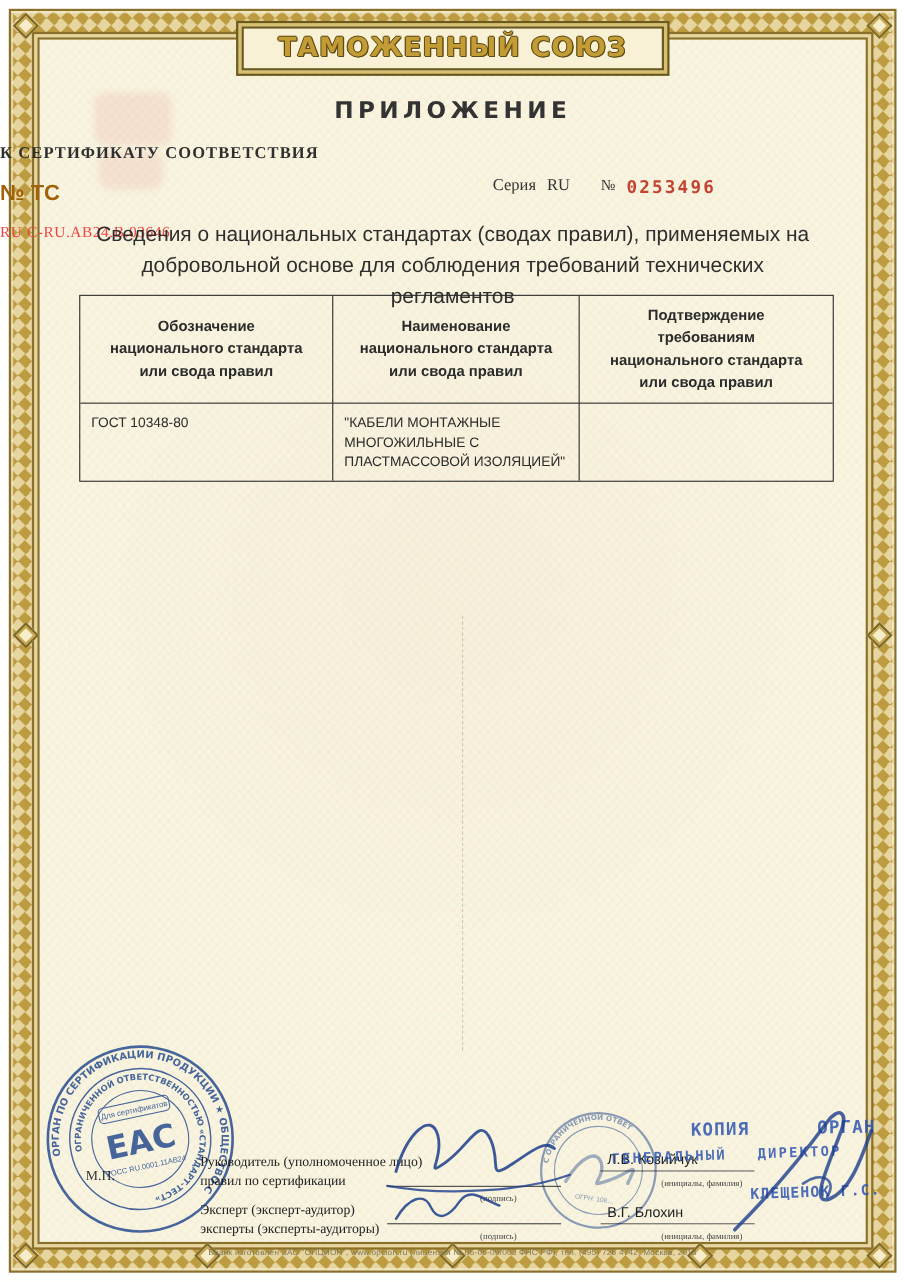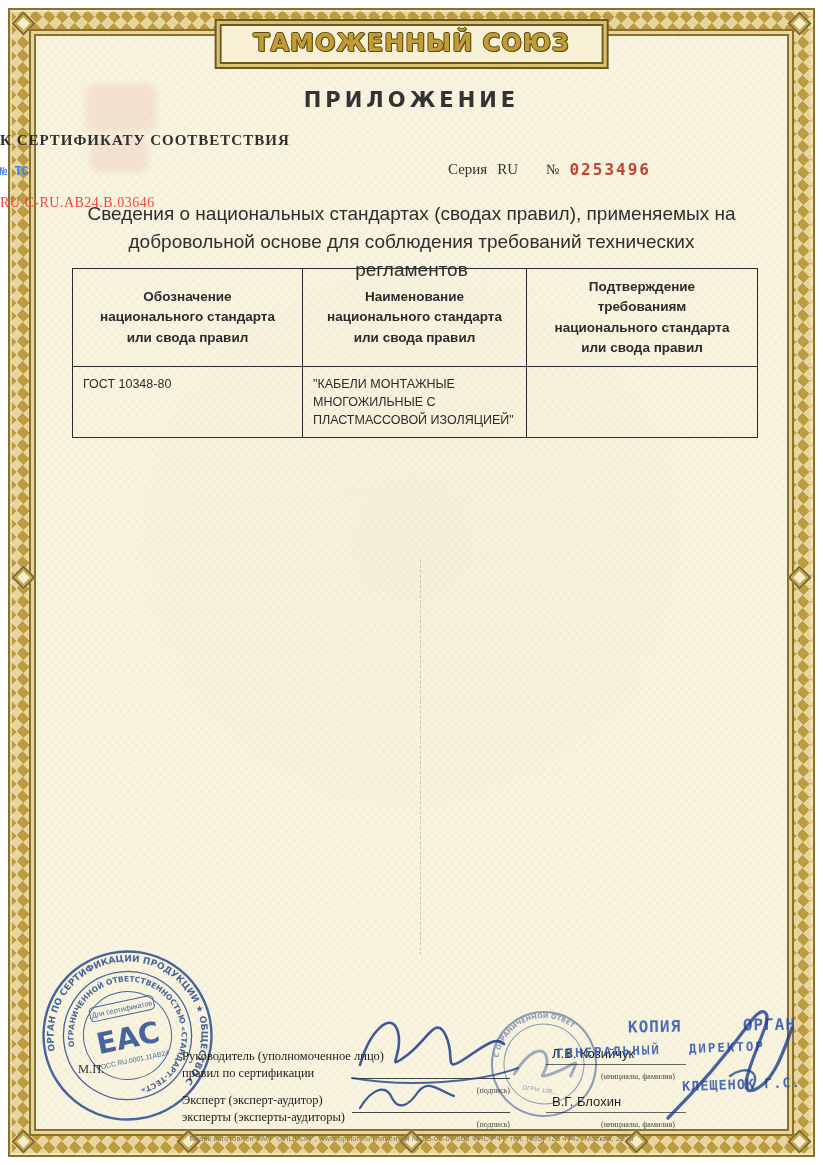--- a/index.html
+++ b/index.html
@@ -34,21 +34,21 @@
           color:#c49c35;
           text-shadow:1px 0 #5d4b15,-1px 0 #5d4b15,0 1px #5d4b15,0 -1px #5d4b15,1px 1px #5d4b15;}
 
   .z{position:absolute;z-index:4;}
   .serif{font-family:"Liberation Serif",serif;}
 
   .doc-title{left:0;right:0;top:88px;text-align:center;font-family:"DejaVu Sans",sans-serif;
              font-weight:bold;font-size:21px;letter-spacing:4px;color:#333;}
   .cert-line{left:0;right:0;top:132px;display:flex;justify-content:center;align-items:baseline;gap:16px;flex-direction:column;}
   .cl-label{font-family:"Liberation Serif",serif;font-weight:bold;font-size:15px;letter-spacing:1px;color:#2f2f2f;}
-  .cl-no{font-family:Liberation Mono, monospace;font-weight:bold;font-size:12px;color:#3b82f6;}
+  .cl-no{font-family:Liberation Sans, sans-serif;font-weight:bold;font-size:20px;color:#a16207;}
   .cl-number{font-family:Liberation Serif, serif;font-size:14px;letter-spacing:.5px;color:#ef4444;}
   .series-line{left:448px;top:160px;display:flex;align-items:center;}
   .sl-label{font-size:15px;color:#333;}
   .sl-ru{font-size:15px;color:#333;margin-left:10px;}
   .sl-no{font-size:14px;color:#333;margin-left:28px;}
   .sl-num{margin-left:10px;font-family:"DejaVu Sans Mono",monospace;font-weight:bold;font-size:16px;
           letter-spacing:2px;color:#c24430;}
 
   .intro{left:75px;right:75px;top:200px;text-align:center;font-size:19px;line-height:28px;color:#2e2e2e;}
 
@@ -61,21 +61,21 @@
                 justify-content:center;text-align:center;font-weight:bold;font-size:13.5px;line-height:1.5;}
   .tbody .tcell{min-height:48px;font-size:12.5px;line-height:1.45;text-align:left;vertical-align:top;}
 
   .fold{left:420px;top:560px;height:395px;width:0;border-left:1px dashed rgba(130,105,70,.3);}
 
   
   .mp{left:78px;top:1062px;font-size:12.5px;color:#333;z-index:3;}
   .role{width:212px;font-size:12.5px;line-height:1.35;color:#222;}
   .head-role{left:182px;top:1048px;}
   .expert-role{left:182px;top:1092px;}
-  .sline{border-top:1px solid #444;width:158px;text-align:right;}
+  .sline{border-top:1px solid #444;width:158px;text-align:center;}
   .s1{left:352px;top:1078px;}
   .s2{left:352px;top:1112px;}
   .scap{font-size:8px;color:#444;padding-left:44px;}
   .name{font-size:13px;color:#1f1f1f;}
   .n1{left:552px;top:1046px;}
   .n2{left:552px;top:1094px;}
   .nline{border-top:1px solid #666;width:140px;text-align:center;}
   .nl1{left:546px;top:1064px;}
   .nl2{left:546px;top:1112px;}
 

